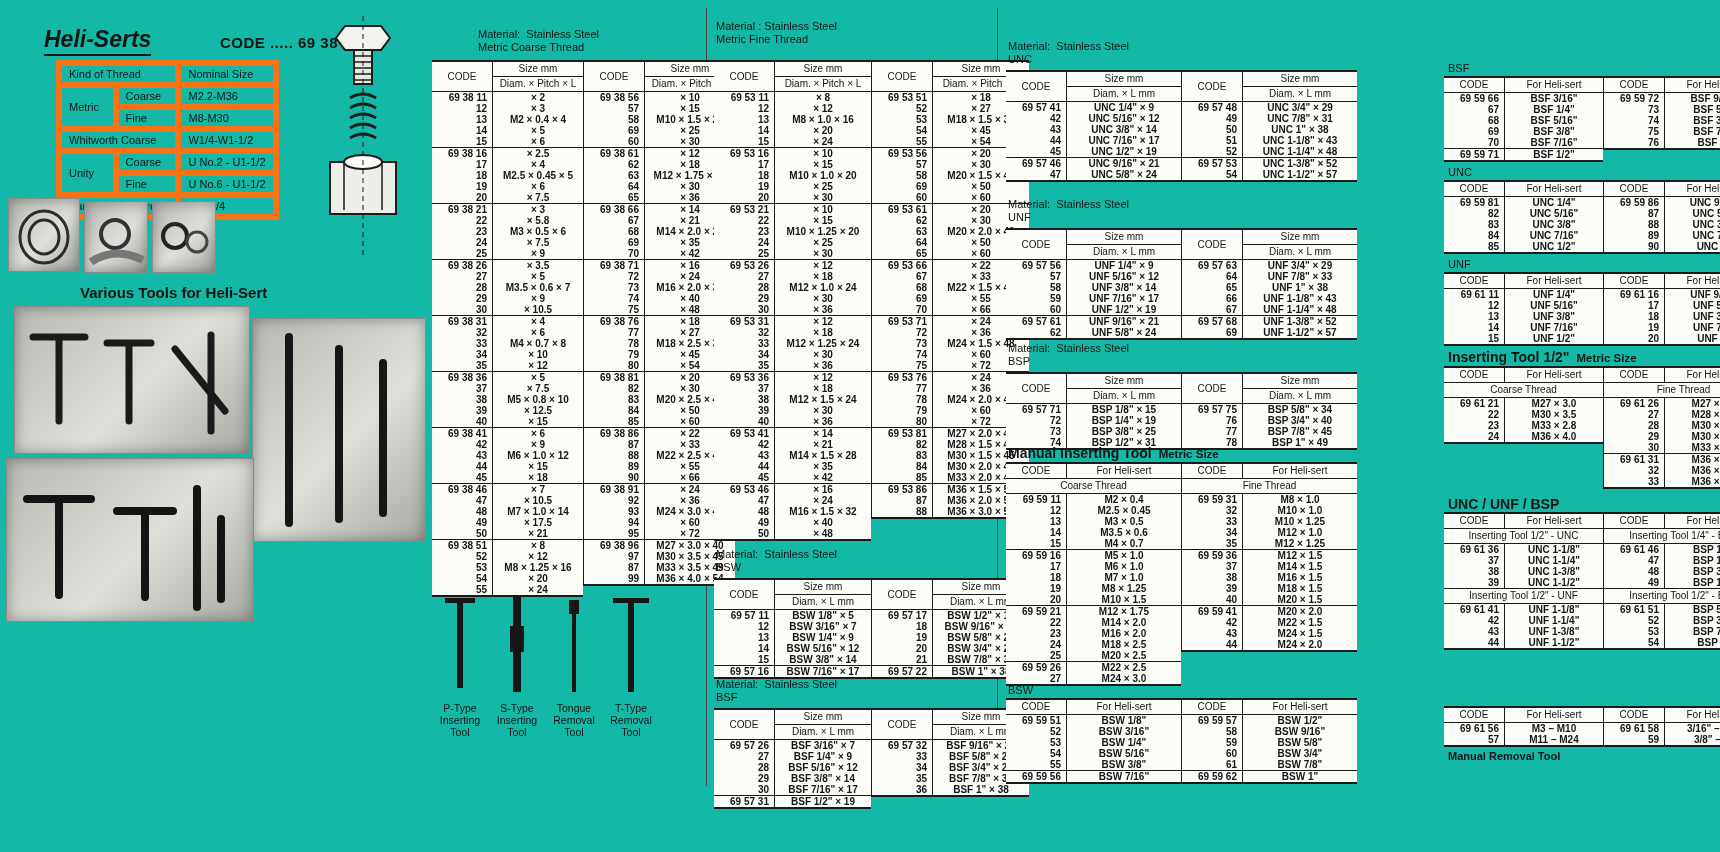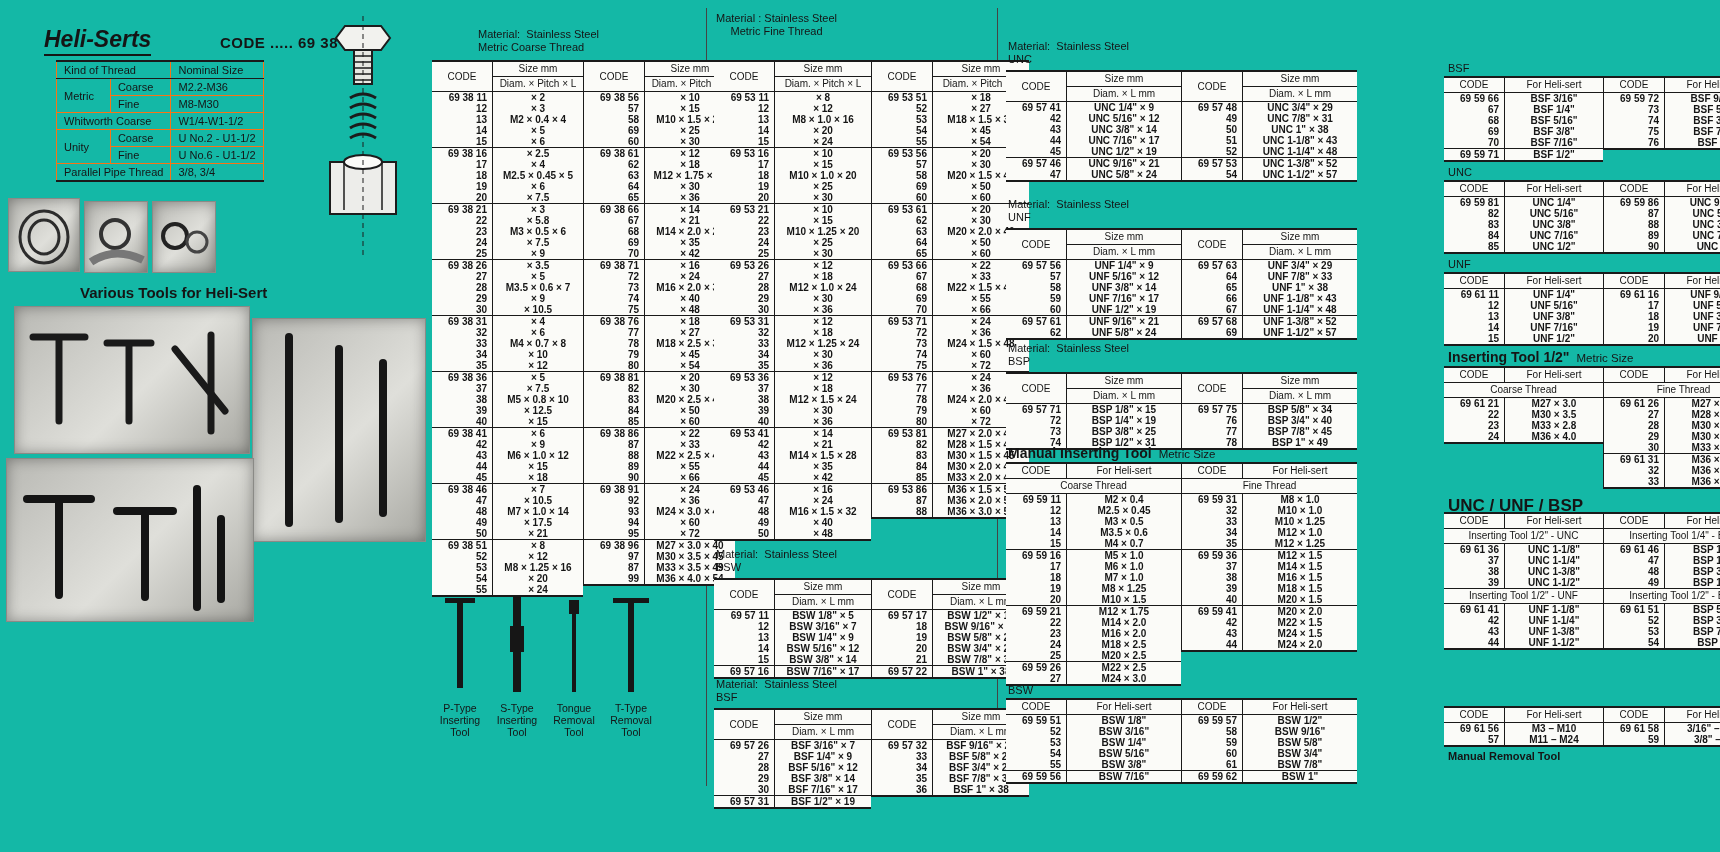--- a/index.html
+++ b/index.html
@@ -21,25 +21,25 @@
   .pair{display:inline-flex;align-items:flex-start;}
   .pair > div + div > table.t{border-left:1px solid #1a1a1a;}
   .p2 td.size{min-width:80px;} .p3 td.size{min-width:86px;}
   .p4 td.size{min-width:104px;} .p5 td.size{min-width:88px;}
   
   .title{font-size:23px;font-weight:700;font-style:italic;border-bottom:2px solid #151515;padding-bottom:2px;}
   .codeLabel{font-size:15px;font-weight:700;letter-spacing:.5px;}
   .mat{font-size:11px;line-height:13px;white-space:pre;}
   .cap{font-size:15px;font-weight:700;}
   .secBold{font-size:14px;font-weight:700;}
-  .secRest{font-size:11.5px;font-weight:400;margin-left:7px;}
+  .secRest{font-size:11.5px;font-weight:700;margin-left:7px;}
   .secSmall{font-size:11px;font-weight:400;}
   
   table.kind{border-collapse:collapse;font-size:11px;border-top:2px solid #1a1a1a;border-bottom:2px solid #1a1a1a;}
-  table.kind td,table.kind th{border:1px solid #f97316;padding:2px 7px;font-weight:400;text-align:left;white-space:nowrap;}
+  table.kind td,table.kind th{border:6px solid #f97316;padding:2px 7px;font-weight:400;text-align:left;white-space:nowrap;}
   table.kind tr.hd th{border-bottom:1.5px solid #1a1a1a;}
   
   .photo{position:absolute;border:1px solid #8a8a86;background:linear-gradient(135deg,#b9b9b4,#dfdfda 55%,#a8a8a2);box-shadow:inset 0 0 14px rgba(0,0,0,.35);}
   .photo svg{width:100%;height:100%;}
   .toolstrip{position:absolute;display:flex;gap:9px;}
   .toolcol{width:48px;display:flex;flex-direction:column;align-items:center;}
   .fig{position:relative;width:46px;height:96px;}
   .fig .bar{position:absolute;background:#161616;}
   .toollabel{font-size:10.5px;line-height:12px;text-align:center;margin-top:10px;width:52px;}
 </style>
@@ -604,21 +604,21 @@
     </div>
     <div class="toolcol">
       <div class="fig">
         <div class="bar" style="left:5px;top:2px;width:36px;height:5px;"></div>
         <div class="bar" style="left:20px;top:2px;width:6px;height:94px;"></div>
       </div>
       <div class="toollabel">T-Type Removal Tool</div>
     </div>
   </div>
 
-  <div class="abs mat" style="left:716px;top:12px;text-align:center;">Material : Stainless Steel
+  <div class="abs mat" style="left:716px;top:20px;">Material : Stainless Steel
 Metric Fine Thread</div>
   <div class="abs pair p3" style="left:714px;top:60px;">
     <div>
         <table class="t">
           <thead>
             <tr>
               <th class="code" rowspan="2">CODE</th>
               <th class="size szh">Size mm</th>
             </tr>
             <tr>
@@ -1958,21 +1958,21 @@
             </tr>
             <tr>
               <td class="code">33</td>
               <td class="size">M36 × 1.5</td>
             </tr>
           </tbody>
         </table>
       </div>
   </div>
 
-  <div class="abs secBold" style="left:1448px;top:496px;font-size:17px;">UNC / UNF / BSP</div>
+  <div class="abs secBold" style="left:1448px;top:496px;font-size:14px;">UNC / UNF / BSP</div>
   <div class="abs pair p5" style="left:1444px;top:512px;">
     <div>
         <table class="t">
           <thead>
             <tr>
               <th class="code">CODE</th>
               <th class="size">For Heli-sert</th>
             </tr>
           </thead>
           <tbody class="block">

